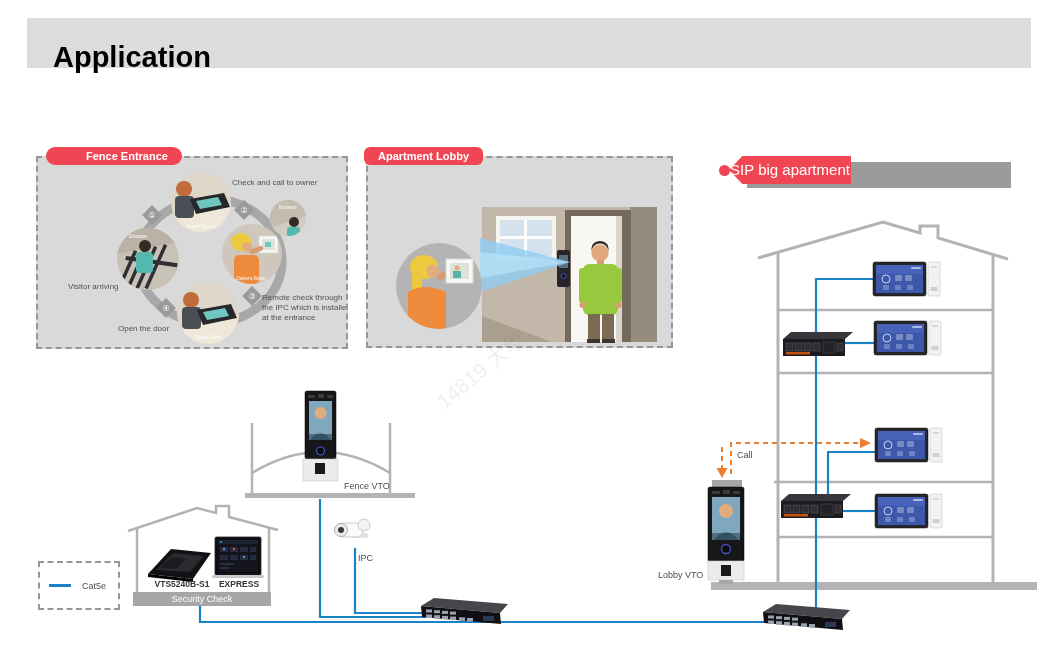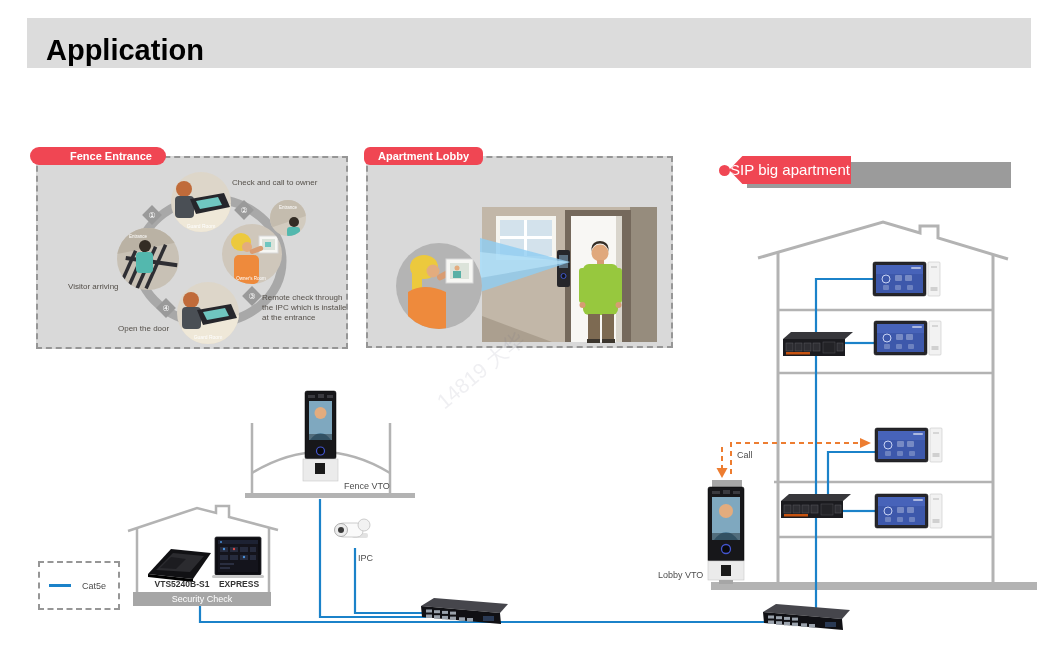--- a/index.html
+++ b/index.html
@@ -1,26 +1,26 @@
 <!DOCTYPE html>
 <html><head>
 <meta charset="utf-8">
 <style>
   html,body{margin:0;padding:0;background:#fff;}
   #page{position:relative;width:1058px;height:666px;background:#fff;overflow:hidden;
         font-family:"Liberation Sans","DejaVu Sans",sans-serif;}
   .title-bar{position:absolute;left:27px;top:18px;width:1004px;height:50px;background:#dcdcdc;}
-  .title-bar h1{margin:9px;padding:7px 0 0 10px;font-size:29px;font-weight:bold;color:#000;}
+  .title-bar h1{margin:16px;padding:7px 0 0 10px;font-size:29px;font-weight:bold;color:#000;}
   .panel{position:absolute;background:#d9d9d9;border:2px dashed #969696;}
   #fence-panel{left:36px;top:156px;width:308px;height:189px;}
   #lobby-panel{left:366px;top:156px;width:303px;height:188px;}
   .panel svg{position:absolute;left:0;top:0;}
   .pill{position:absolute;background:#f04653;color:#fff;font-size:11px;font-weight:bold;
         padding:3px 14px;border-radius:10px;z-index:6;white-space:nowrap;}
-  #fence-pill{left:30px;top:147px;padding-left:40px;}
+  #fence-pill{left:46px;top:147px;padding-left:40px;}
   #lobby-pill{left:364px;top:147px;border-radius:6px;}
   #sip-group{position:absolute;left:0;top:0;z-index:6;}
   #sip-bar{position:absolute;left:747px;top:162px;width:264px;height:26px;background:#9b9b9b;}
   #sip-tag{position:absolute;left:729px;top:156px;width:122px;height:28px;background:#f04653;
            clip-path:polygon(0 50%,11% 0,100% 0,100% 100%,11% 100%);
            color:#fff;font-size:15px;line-height:28px;padding-left:0;text-align:center;}
   #sip-dot{position:absolute;left:719px;top:165px;width:11px;height:11px;border-radius:50%;background:#f04653;}
   .diagram-label{position:absolute;font-size:9px;color:#4d4d4d;z-index:5;white-space:nowrap;}
   .device-label{position:absolute;font-size:8.5px;font-weight:600;color:#333;text-align:center;z-index:5;}
   #security-bar{position:absolute;left:133px;top:592px;width:138px;height:14px;background:#a6a6a6;

